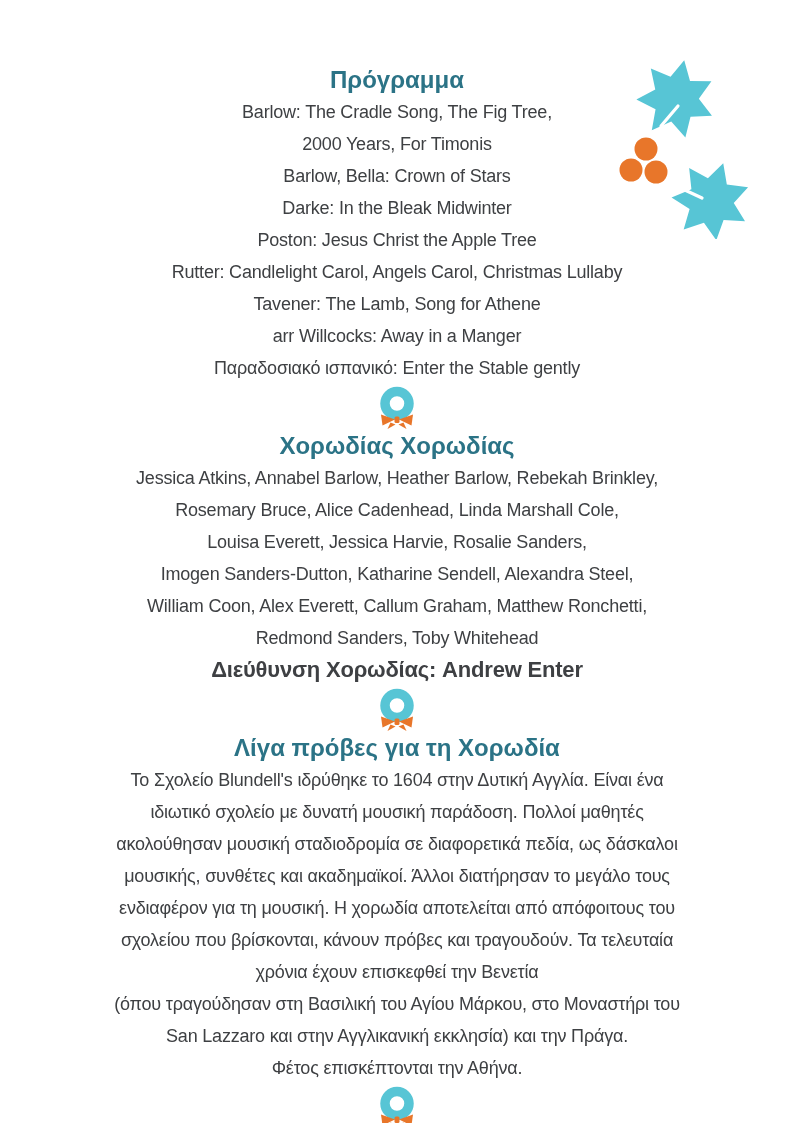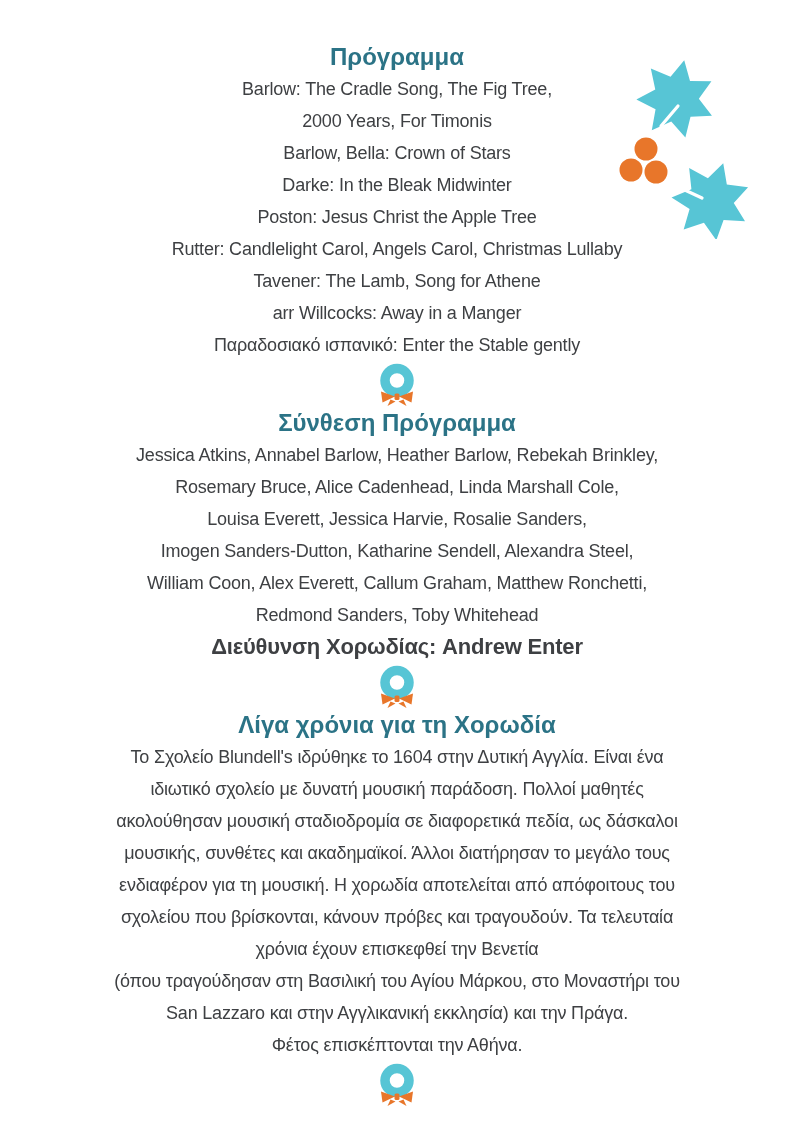--- a/index.html
+++ b/index.html
@@ -14,21 +14,21 @@
   html,body{width:794px;height:1123px;}
   body{
     background:var(--page-bg);
     font-family:"Liberation Sans", sans-serif;
     color:var(--body-text);
     position:relative;
     overflow:hidden;
   }
   .page{
     width:794px;height:1123px;
-    padding-top:41px;
+    padding-top:64px;
     text-align:center;
     position:relative;
   }
   .section-title{
     color:var(--heading-teal);
     font-size:24px;
     font-weight:bold;
     line-height:32px;
   }
   .lines{
@@ -100,21 +100,21 @@
       <circle class="wreath-ring" cx="19" cy="17.5" r="12"></circle>
       <polygon class="bow" points="3,28.5 17,33.5 4.5,39.5"></polygon>
       <polygon class="bow" points="35,28.5 21,33.5 33.5,39.5"></polygon>
       <rect class="bow" x="16.5" y="30.5" width="5" height="6.5" rx="1.5"></rect>
       <polygon class="bow" points="12.5,36.5 17.5,38.5 9.5,43"></polygon>
       <polygon class="bow" points="25.5,36.5 20.5,38.5 28.5,43"></polygon>
     </svg>
   </div>
 
   <section>
-    <h2 class="section-title">Σύνθεση Πρόγραμμα</h2>
+    <h2 class="section-title">Χορωδίας Χορωδίας</h2>
     <div class="lines">Jessica Atkins, Annabel Barlow, Heather Barlow, Rebekah Brinkley,
 Rosemary Bruce, Alice Cadenhead, Linda Marshall Cole,
 Louisa Everett, Jessica Harvie, Rosalie Sanders,
 Imogen Sanders-Dutton, Katharine Sendell, Alexandra Steel,
 William Coon, Alex Everett, Callum Graham, Matthew Ronchetti,
 Redmond Sanders, Toby Whitehead</div>
     <div class="director-line">Διεύθυνση Χορωδίας: Andrew Enter</div>
   </section>
 
   <div class="divider">
@@ -122,21 +122,21 @@
       <circle class="wreath-ring" cx="19" cy="17.5" r="12"></circle>
       <polygon class="bow" points="3,28.5 17,33.5 4.5,39.5"></polygon>
       <polygon class="bow" points="35,28.5 21,33.5 33.5,39.5"></polygon>
       <rect class="bow" x="16.5" y="30.5" width="5" height="6.5" rx="1.5"></rect>
       <polygon class="bow" points="12.5,36.5 17.5,38.5 9.5,43"></polygon>
       <polygon class="bow" points="25.5,36.5 20.5,38.5 28.5,43"></polygon>
     </svg>
   </div>
 
   <section>
-    <h2 class="section-title">Λίγα χρόνια για τη Χορωδία</h2>
+    <h2 class="section-title">Λίγα πρόβες για τη Χορωδία</h2>
     <div class="lines">Το Σχολείο Blundell's ιδρύθηκε το 1604 στην Δυτική Αγγλία. Είναι ένα
 ιδιωτικό σχολείο με δυνατή μουσική παράδοση. Πολλοί μαθητές
 ακολούθησαν μουσική σταδιοδρομία σε διαφορετικά πεδία, ως δάσκαλοι
 μουσικής, συνθέτες και ακαδημαϊκοί. Άλλοι διατήρησαν το μεγάλο τους
 ενδιαφέρον για τη μουσική. Η χορωδία αποτελείται από απόφοιτους του
 σχολείου που βρίσκονται, κάνουν πρόβες και τραγουδούν. Τα τελευταία
 χρόνια έχουν επισκεφθεί την Βενετία
 (όπου τραγούδησαν στη Βασιλική του Αγίου Μάρκου, στο Μοναστήρι του
 San Lazzaro και στην Αγγλικανική εκκλησία) και την Πράγα.
 Φέτος επισκέπτονται την Αθήνα.</div>

